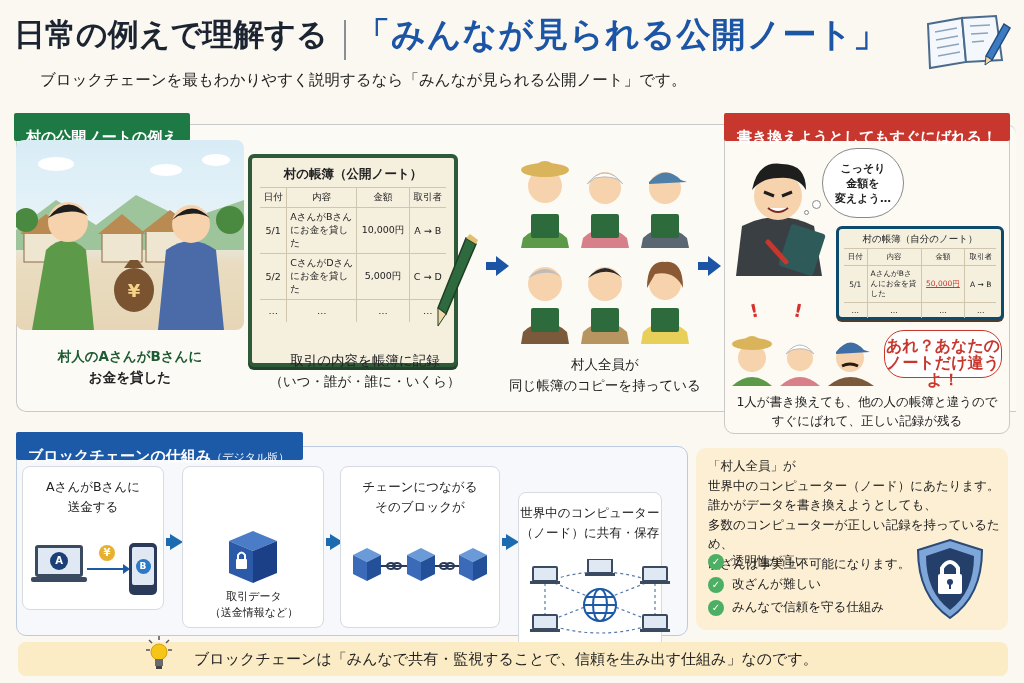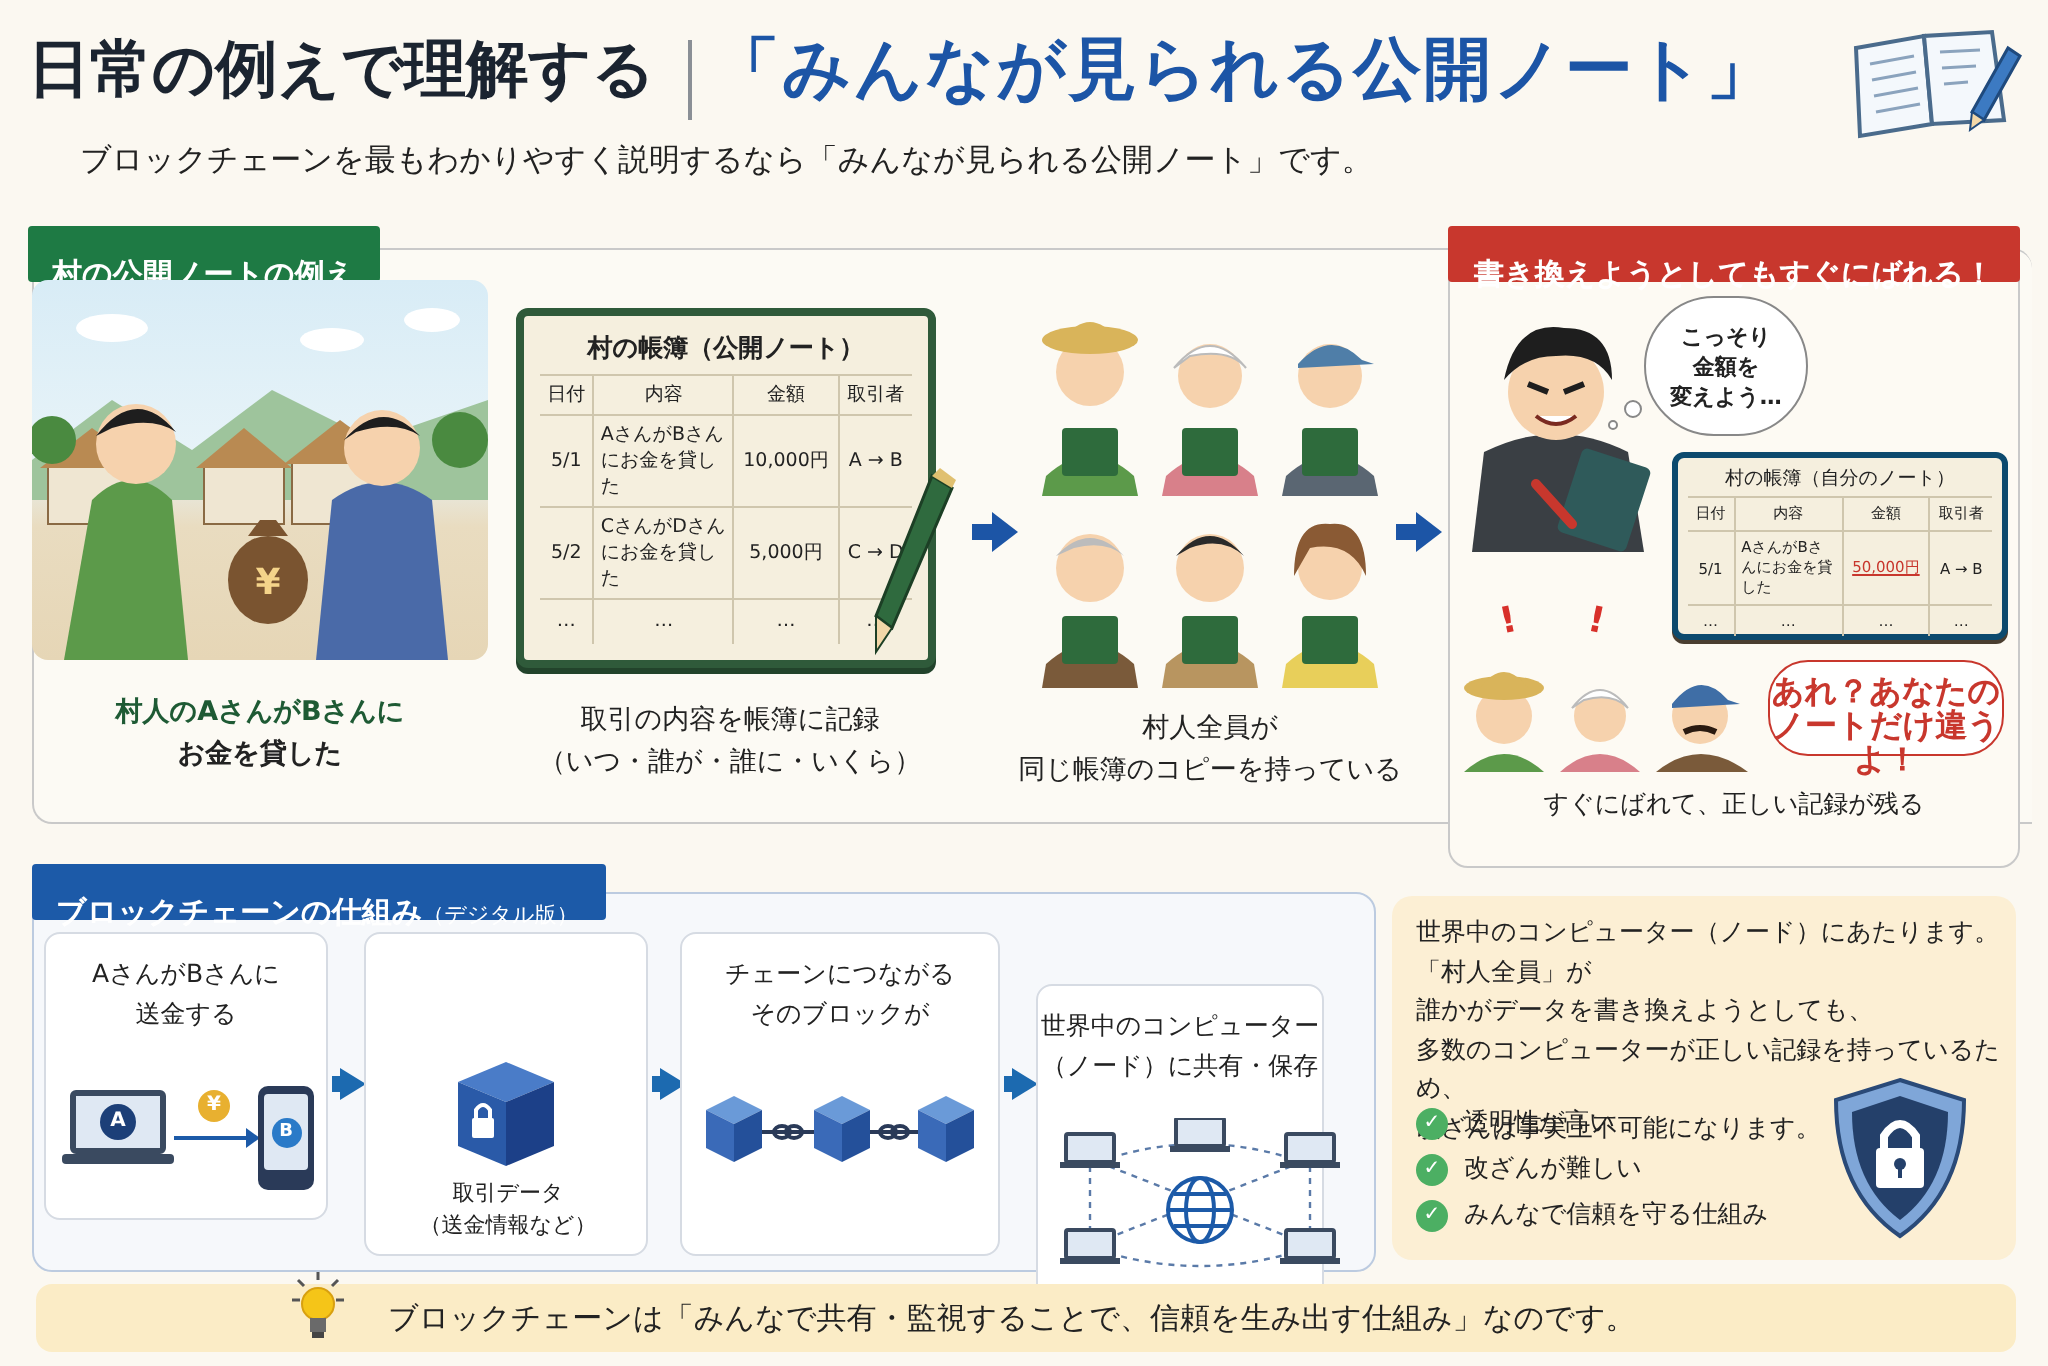--- a/index.html
+++ b/index.html
@@ -86,21 +86,21 @@
     <ellipse cx="118" cy="150" rx="20" ry="22" fill="#7a5430"></ellipse>
       <path d="M108 128 L128 128 L122 120 L114 120Z" fill="#7a5430"></path>
     <text x="118" y="157" font-size="18" fill="#f5d48a" text-anchor="middle" font-weight="bold">¥</text>
   </svg>
 </div>
 <div class="abs caption" style="left:16px;top:346px;width:228px">
   <div style="color:#1e5a34;font-weight:bold">村人のAさんがBさんに</div>
   <div style="font-weight:bold">お金を貸した</div>
 </div>
 
-<div class="abs notebook" style="left:258px;top:154px;width:210px;height:180px;padding:2px 8px">
+<div class="abs notebook" style="left:248px;top:154px;width:210px;height:213px;padding:2px 8px">
   <div class="nb-title">村の帳簿（公開ノート）</div>
   <table class="ledger">
     <tbody>
         <tr>
       <th>日付</th>
       <th>内容</th>
       <th>金額</th>
       <th>取引者</th>
     </tr>
     <tr style="height:38px">
@@ -256,20 +256,21 @@
       <circle cx="122" cy="36" r="14" fill="#f6d2ad"></circle>
       <path d="M108 30 Q122 12 136 28 L142 30 L108 32Z" fill="#3f6ea6"></path>
       <path d="M114 44 Q122 40 130 44" stroke="#2a1a10" stroke-width="3" fill="none"></path>
   </svg>
 </div>
 <div class="abs" style="left:884px;top:330px;width:118px;height:48px;background:#fff;border:1.5px solid #c8372d;border-radius:20px;color:#c8372d;font-weight:bold;font-size:16px;line-height:17px;text-align:center;padding-top:6px">
   <div>あれ？あなたの</div>
   <div>ノートだけ違うよ！</div>
 </div>
 <div class="abs caption" style="left:724px;top:392px;width:286px;font-size:12.5px;line-height:19px">
+  <div>1人が書き換えても、他の人の帳簿と違うので</div>
   <div>すぐにばれて、正しい記録が残る</div>
 </div>
 
 <div class="abs panel" style="left:16px;top:446px;width:672px;height:190px;border-color:#bccbe0;background:#f6f8fb"></div>
 <div class="abs label" style="left:16px;top:432px;background:#1c5aa8;padding-right:14px">
   <span>ブロックチェーンの仕組み</span><span style="font-size:11px;font-weight:normal">（デジタル版）</span>
 </div>
 
 <div class="abs step" style="left:22px;top:466px;width:142px;height:144px">
   <div class="step-t">
@@ -385,22 +386,22 @@
         <line x1="59" y1="46" x2="91" y2="46"></line>
           <line x1="62" y1="38" x2="88" y2="38"></line>
           <line x1="62" y1="54" x2="88" y2="54"></line>
       </g>
     </svg>
   </div>
 </div>
 
 <div class="abs info" style="left:696px;top:448px;width:312px;height:182px;padding:10px 12px"></div>
 <div class="abs info-t" style="left:708px;top:456px;width:296px">
+  <div>「村人全員」が</div>
   <div>世界中のコンピューター（ノード）にあたります。</div>
-  <div>「村人全員」が</div>
   <div>誰かがデータを書き換えようとしても、</div>
   <div>多数のコンピューターが正しい記録を持っているため、</div>
   <div>改ざんは事実上不可能になります。</div>
 </div>
 <div class="abs" style="left:708px;top:550px">
   <div class="check">
       <span class="check-ic">✓</span>
       <span>透明性が高い</span>
     </div>
   <div class="check">

